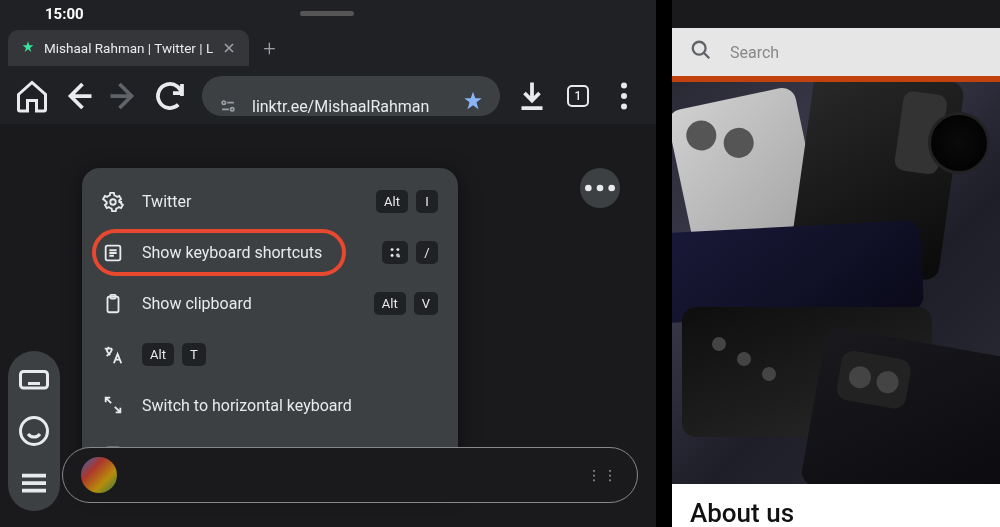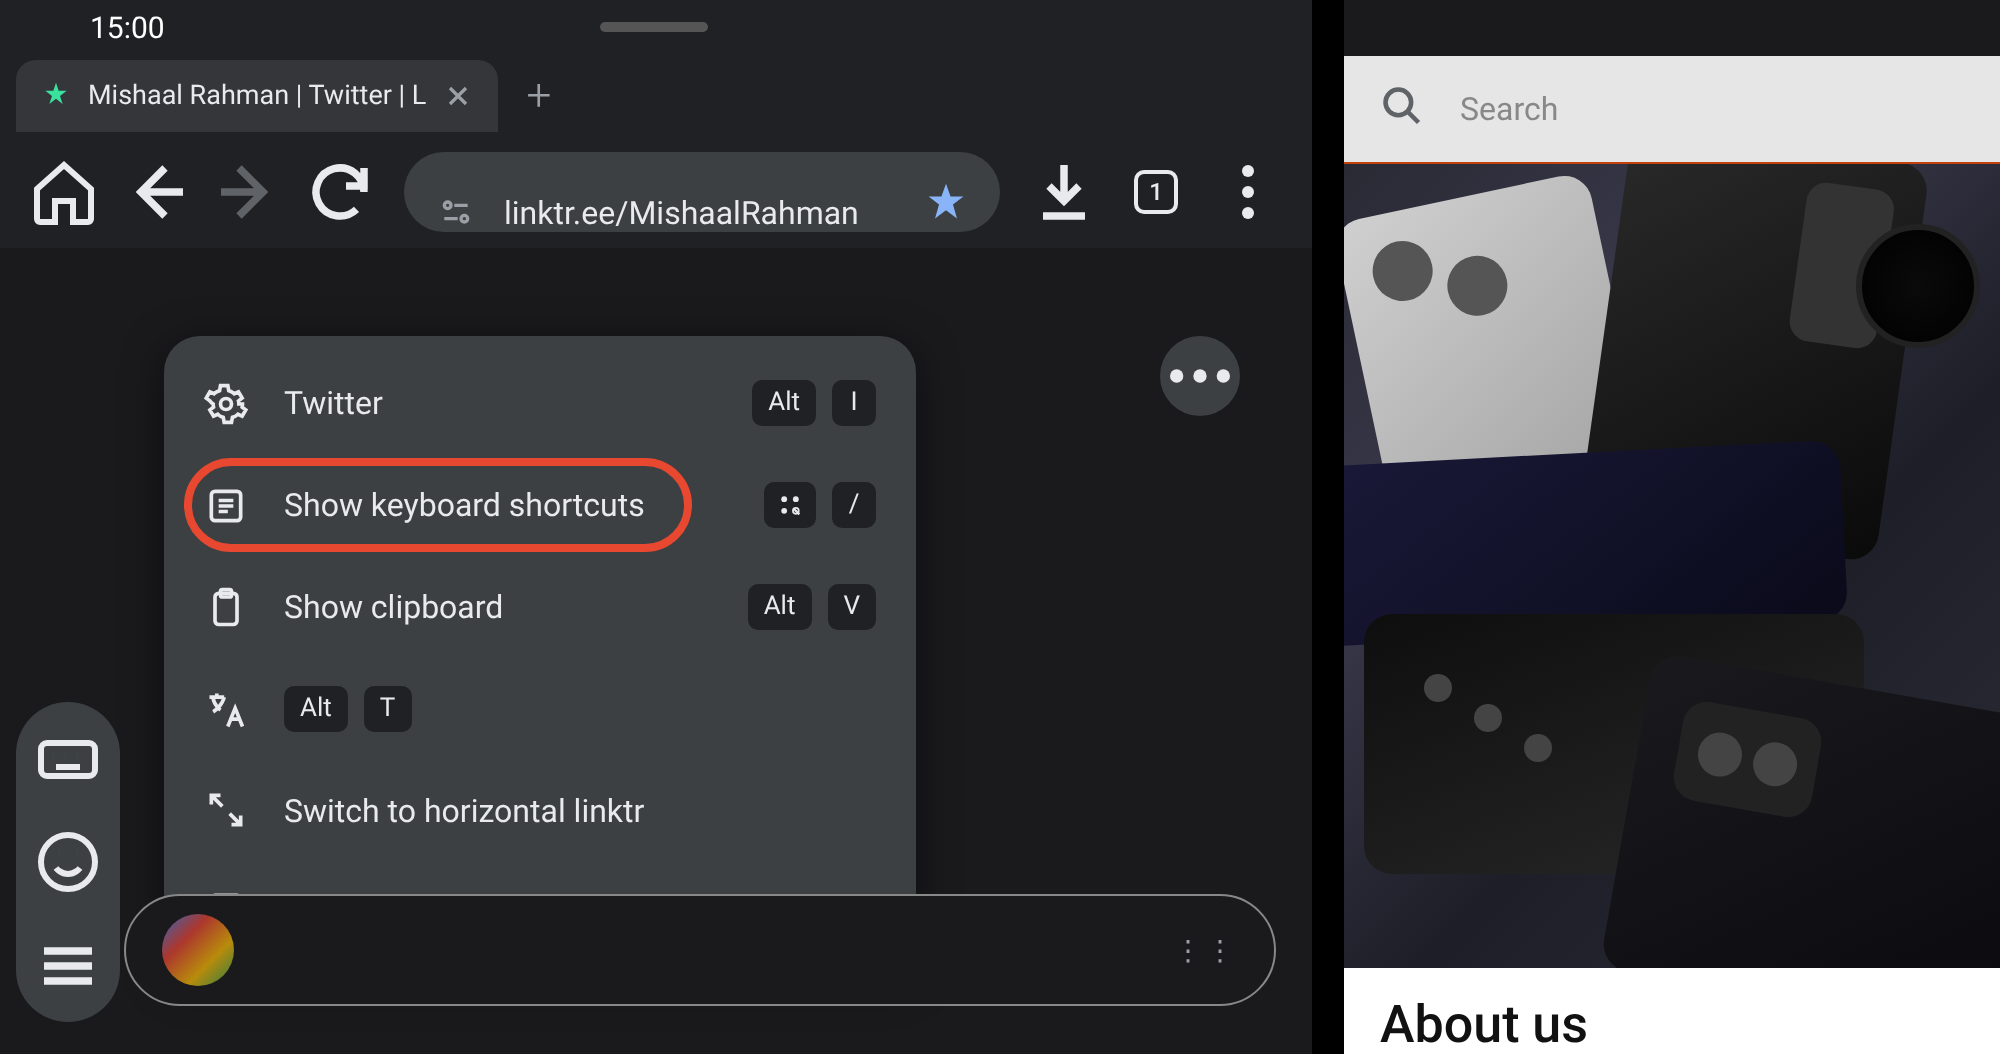--- a/index.html
+++ b/index.html
@@ -1,20 +1,20 @@
 <!DOCTYPE html>
 <html><head>
 <meta charset="utf-8">
 <style>
 *{margin:0;padding:0;box-sizing:border-box}
 body{width:1000px;height:527px;background:#000;font-family:Roboto,Arial,sans-serif;position:relative;overflow:hidden}
 .left-pane{position:absolute;left:0;top:0;width:656px;height:527px;background:#202124}
 .right-pane{position:absolute;left:672px;top:0;width:328px;height:527px;background:#fff}
 .divider{position:absolute;left:656px;top:0;width:16px;height:527px;background:#000}
-.status-bar{height:28px;display:flex;align-items:center;padding:0 20px;color:#fff;font-size:15px;font-weight:400}
+.status-bar{height:28px;display:flex;align-items:center;padding:0 20px;color:#fff;font-size:15px;font-weight:700}
 .status-time{margin-left:25px}
 .drag-handle{position:absolute;left:300px;top:11px;width:54px;height:5px;background:#555;border-radius:3px}
 .tab-strip{height:40px;display:flex;align-items:center;padding:0 8px;background:#202124}
 .tab{display:flex;align-items:center;background:#35363a;border-radius:10px 10px 0 0;padding:0 12px;height:36px;gap:8px;min-width:220px}
 .tab-favicon{width:16px;height:16px;color:#39e29d}
 .tab-title{color:#e8eaed;font-size:13.5px;white-space:nowrap;overflow:hidden;flex:1}
 .tab-close{color:#9aa0a6;font-size:16px;display:flex;align-items:center;cursor:pointer}
 .new-tab{margin-left:14px;color:#9aa0a6;font-size:22px;cursor:pointer;font-weight:300}
 .toolbar{height:56px;display:flex;align-items:center;padding:0 14px;gap:10px;background:#202124}
 .tbtn{width:36px;height:36px;display:flex;align-items:center;justify-content:center;color:#e8eaed;cursor:pointer;border-radius:50%}
@@ -33,21 +33,21 @@
 .menu-keys{display:flex;gap:8px}
 .key{background:#202124;color:#e8eaed;padding:4px 8px;border-radius:5px;font-size:13px;min-width:22px;text-align:center}
 .key.icon-key{display:flex;align-items:center;justify-content:center;padding:4px 6px}
 .more-btn{position:absolute;right:36px;top:44px;width:40px;height:40px;background:#3c4043;border-radius:50%;display:flex;align-items:center;justify-content:center;color:#e8eaed;cursor:pointer}
 .side-dock{position:absolute;left:8px;bottom:16px;width:52px;background:#3c4043;border-radius:26px;padding:10px 0;display:flex;flex-direction:column;gap:16px;align-items:center}
 .dock-btn{width:36px;height:36px;display:flex;align-items:center;justify-content:center;color:#e8eaed;cursor:pointer}
 .input-bar{position:absolute;left:62px;right:18px;bottom:24px;height:56px;border:1.5px solid #888;border-radius:28px;background:#1a1a1d;display:flex;align-items:center;padding:0 18px}
 .input-avatar{width:36px;height:36px;border-radius:50%;background:linear-gradient(135deg,#4285f4,#ea4335,#fbbc04,#34a853);opacity:0.7}
 .input-dots{margin-left:auto;color:#9aa0a6;letter-spacing:2px;font-size:14px}
 .right-status{height:28px;background:#1a1a1d}
-.right-search{height:54px;background:#e6e6e6;border-bottom:1px solid #c2410c;display:flex;align-items:center;padding:0 18px;gap:18px}
+.right-search{height:54px;background:#e6e6e6;border-bottom:6px solid #c2410c;display:flex;align-items:center;padding:0 18px;gap:18px}
 .right-search-icon{color:#5f6368}
 .right-search-text{color:#888;font-size:16px}
 .right-image{height:402px;background:linear-gradient(135deg,#2a2a35 0%,#38384a 30%,#1e1e28 60%,#2d2d38 100%);position:relative;overflow:hidden}
 .phone{position:absolute;border-radius:14px}
 .p1{width:130px;height:170px;background:linear-gradient(145deg,#d0d0d0,#a0a0a0);left:10px;top:15px;transform:rotate(-12deg)}
 .p1::before,.p1::after{content:'';position:absolute;background:#555;border-radius:50%}
 .p1::before{width:30px;height:30px;left:15px;top:15px}
 .p1::after{width:30px;height:30px;left:50px;top:30px}
 .p2{width:150px;height:200px;background:linear-gradient(145deg,#2a2a2a,#0a0a0a);left:130px;top:-10px;transform:rotate(8deg)}
 .p2cam{position:absolute;width:44px;height:80px;background:#333;border-radius:10px;right:15px;top:15px}
@@ -206,21 +206,21 @@
             <span class="key">Alt</span>
             <span class="key">T</span>
           </span>
         </div>
         <div class="menu-item">
           <span class="menu-icon">
             <svg viewBox="0 0 24 24" fill="none" stroke="currentColor" stroke-width="2">
               <path d="M9 4H4v5M4 4l6 6M15 20h5v-5M20 20l-6-6"></path>
             </svg>
           </span>
-          <span class="menu-label">Switch to horizontal linktr</span>
+          <span class="menu-label">Switch to horizontal keyboard</span>
           <span class="menu-keys"></span>
         </div>
         <div class="menu-item">
           <span class="menu-icon">
             <svg viewBox="0 0 24 24" fill="none" stroke="currentColor" stroke-width="2">
               <rect x="4" y="4" width="16" height="13" rx="2"></rect>
               <path d="M9 17l-3 4v-4M12 8v3M12 14h.01"></path>
             </svg>
           </span>
           <span class="menu-label">Feedback</span>

